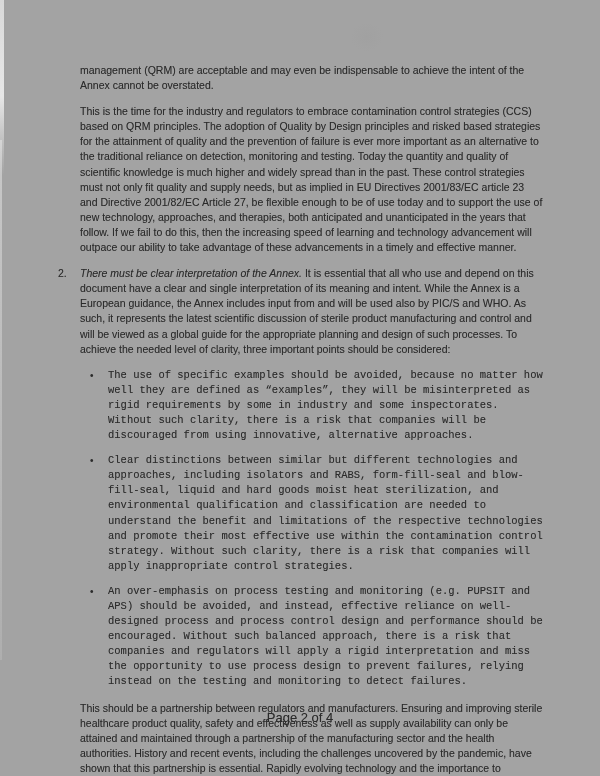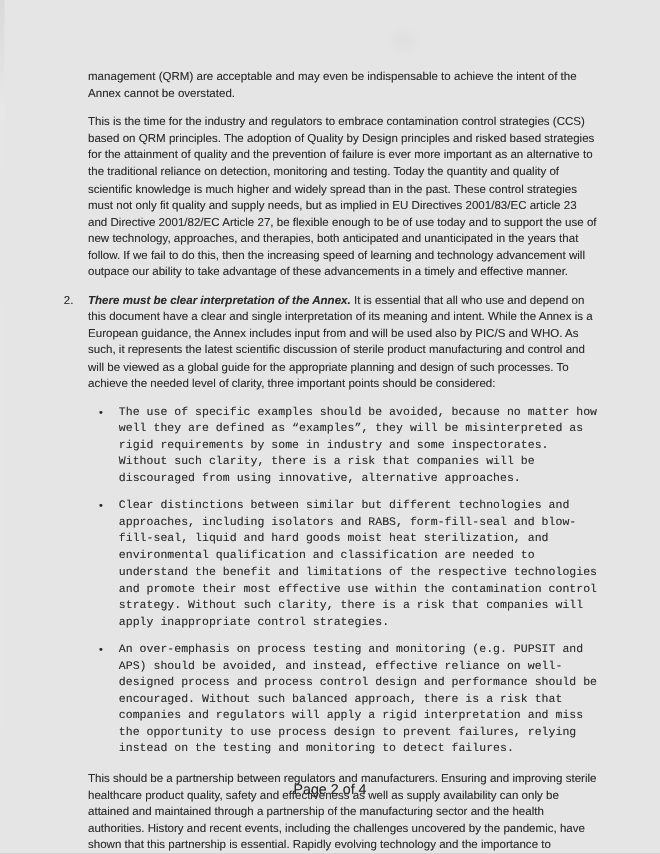--- a/index.html
+++ b/index.html
@@ -1,21 +1,21 @@
 <!DOCTYPE html>
 <html><head>
 <meta charset="utf-8">
 <style>
   html, body { margin: 0; padding: 0; background: #c9c9c9; }
   .page {
     position: relative;
     width: 600px;
     height: 776px;
     margin: 0 auto;
-    background: #e5e5e5;
+    background: #a3a3a3;
     font-family: "Liberation Sans", "DejaVu Sans", sans-serif;
     color: #2b2b2b;
     overflow: hidden;
   }
   
   .edge-artifact {
     position: absolute;
     left: 0; top: 0;
     width: 4px; height: 175px;
     background: linear-gradient(to bottom, #d9d9d9 0%, #e7e7e7 55%, rgba(240,240,240,0) 100%);
@@ -45,21 +45,21 @@
   .numbered {
     display: flex;
     margin: 0 0 0 -22px;
   }
   .num {
     flex: none;
     width: 22px;
   }
   .item-body { flex: 1 1 auto; }
   .item-text { margin: 0 0 10px 0; }
-  .lead { font-weight: 700; font-style: italic; }
+  .lead { font-weight: 400; font-style: italic; }
   .bullets {
     list-style: none;
     margin: 0 0 11px 0;
     padding: 0 0 0 10px;
   }
   .bullets li {
     display: flex;
     margin: 0 0 10px 0;
   }
   .bullets li:last-child { margin-bottom: 11px; }

